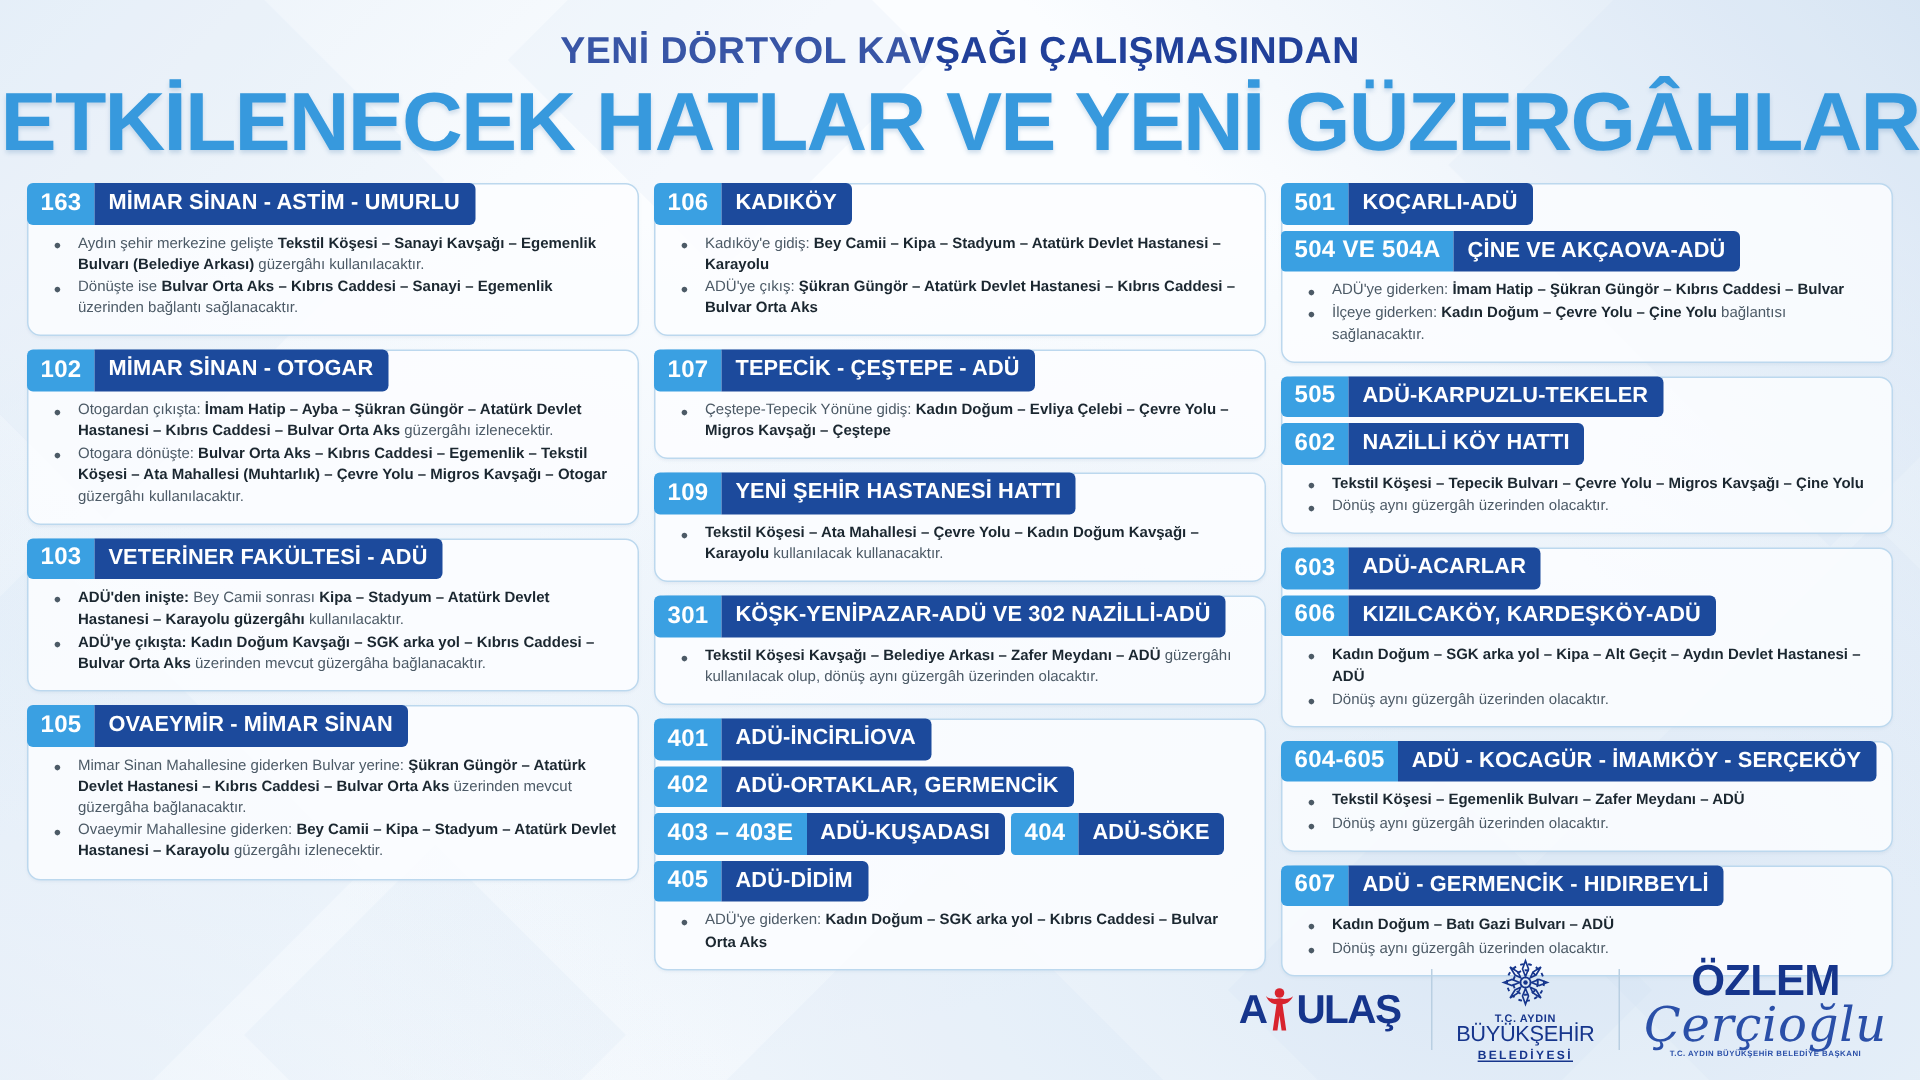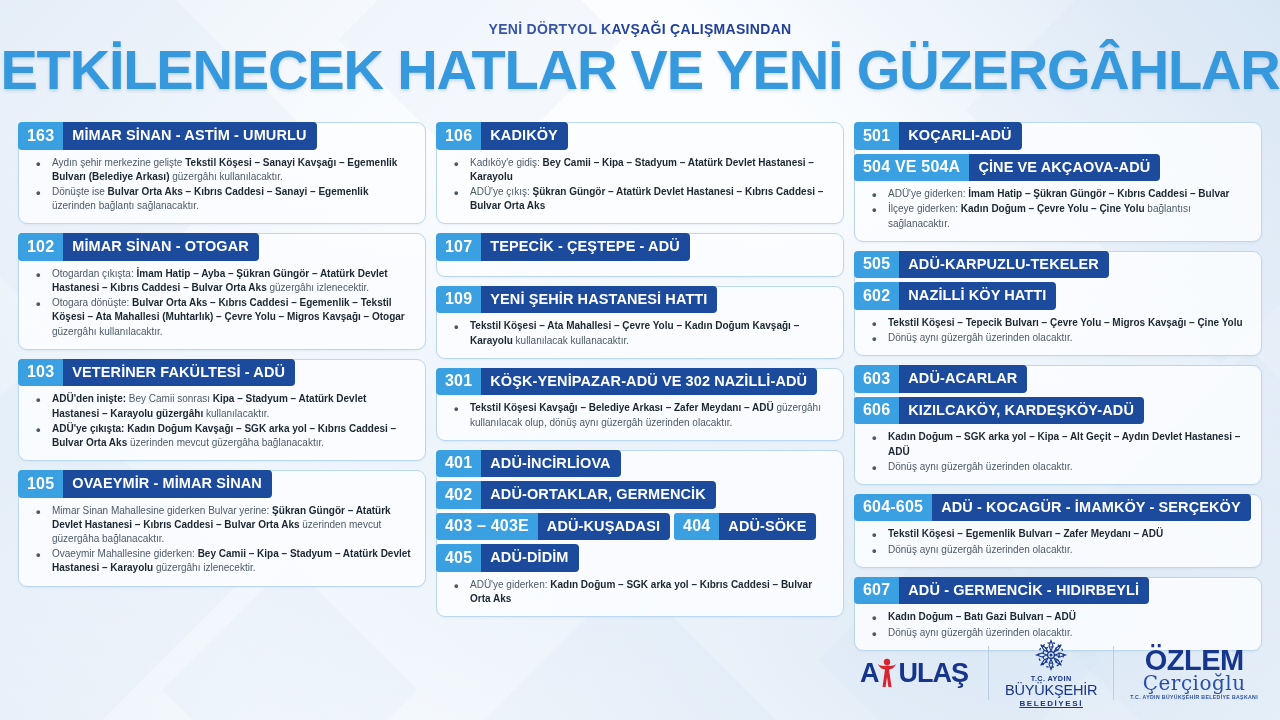--- a/index.html
+++ b/index.html
@@ -19,21 +19,21 @@
   .bgfacets i{
     position:absolute; display:block; background:rgba(196,216,236,.28);
     transform:rotate(45deg); transform-origin:center;
   }
 
   .page{ position:relative; width:1280px; height:720px; }
 
   
   .header{ text-align:center; padding-top:22px; }
   .subtitle{
-    font-size:14px; font-weight:bold; color:#21409a;
+    font-size:25px; font-weight:bold; color:#21409a;
     letter-spacing:.3px; line-height:1;
   }
   .title{
     font-size:55px; font-weight:bold; color:#3799dd;
     letter-spacing:-1.2px; line-height:1.05; margin-top:6px;
     text-shadow:0 2px 3px rgba(80,130,180,.25);
     transform:scaleX(1.02);
   }
 
   
@@ -114,22 +114,22 @@
   
   .logo-bld{ text-align:center; line-height:1; }
   .bld-mark{ margin:0 auto 3px auto; width:34px; height:34px; }
   .bld-tc{ font-size:7.3px; font-weight:bold; color:#16358c; letter-spacing:.4px; }
   .bld-big{ font-size:14.5px; font-weight:normal; color:#16358c; letter-spacing:-.2px; margin-top:1px; }
   .bld-sm{ font-size:8px; font-weight:bold; color:#16358c; letter-spacing:1.6px; margin-top:2px;text-decoration:underline; }
   
   .logo-ozlem{ text-align:center; line-height:1; }
   .oz-name{ font-size:29px; font-weight:bold; color:#16358c; letter-spacing:-.5px; }
   .oz-sig{
-    font-size:20px; color:#2a4fa8; margin-top:-2px;
-    font-family:"DejaVu Serif", serif; letter-spacing:.5px;
+    font-size:32px; color:#2a4fa8; margin-top:-2px;
+    font-family:"DejaVu Serif", serif; font-style:italic; letter-spacing:.5px;
   }
   .oz-sub{ font-size:5.2px; font-weight:bold; color:#2a4fa8; letter-spacing:.35px; margin-top:2px; }
 </style>
 </head>
 <body>
 
 <div class="page">
 
   <div class="bgfacets">
       <i style="left: -90px; top: -40px; width: 320px; height: 320px;"></i>
@@ -223,20 +223,21 @@
         </div>
         <div class="card">
           <div class="hdrrow">
             <div class="hdrgroup">
               <span class="badge">107</span>
               <span class="lbl">TEPECİK - ÇEŞTEPE - ADÜ</span>
             </div>
           </div>
           <div class="body">
             <ul class="items">
+              <li><span>Çeştepe-Tepecik Yönüne gidiş: </span><b>Kadın Doğum – Evliya Çelebi – Çevre Yolu – Migros Kavşağı – Çeştepe</b></li>
             </ul>
           </div>
         </div>
         <div class="card">
           <div class="hdrrow">
             <div class="hdrgroup">
               <span class="badge">109</span>
               <span class="lbl">YENİ ŞEHİR HASTANESİ HATTI</span>
             </div>
           </div>

